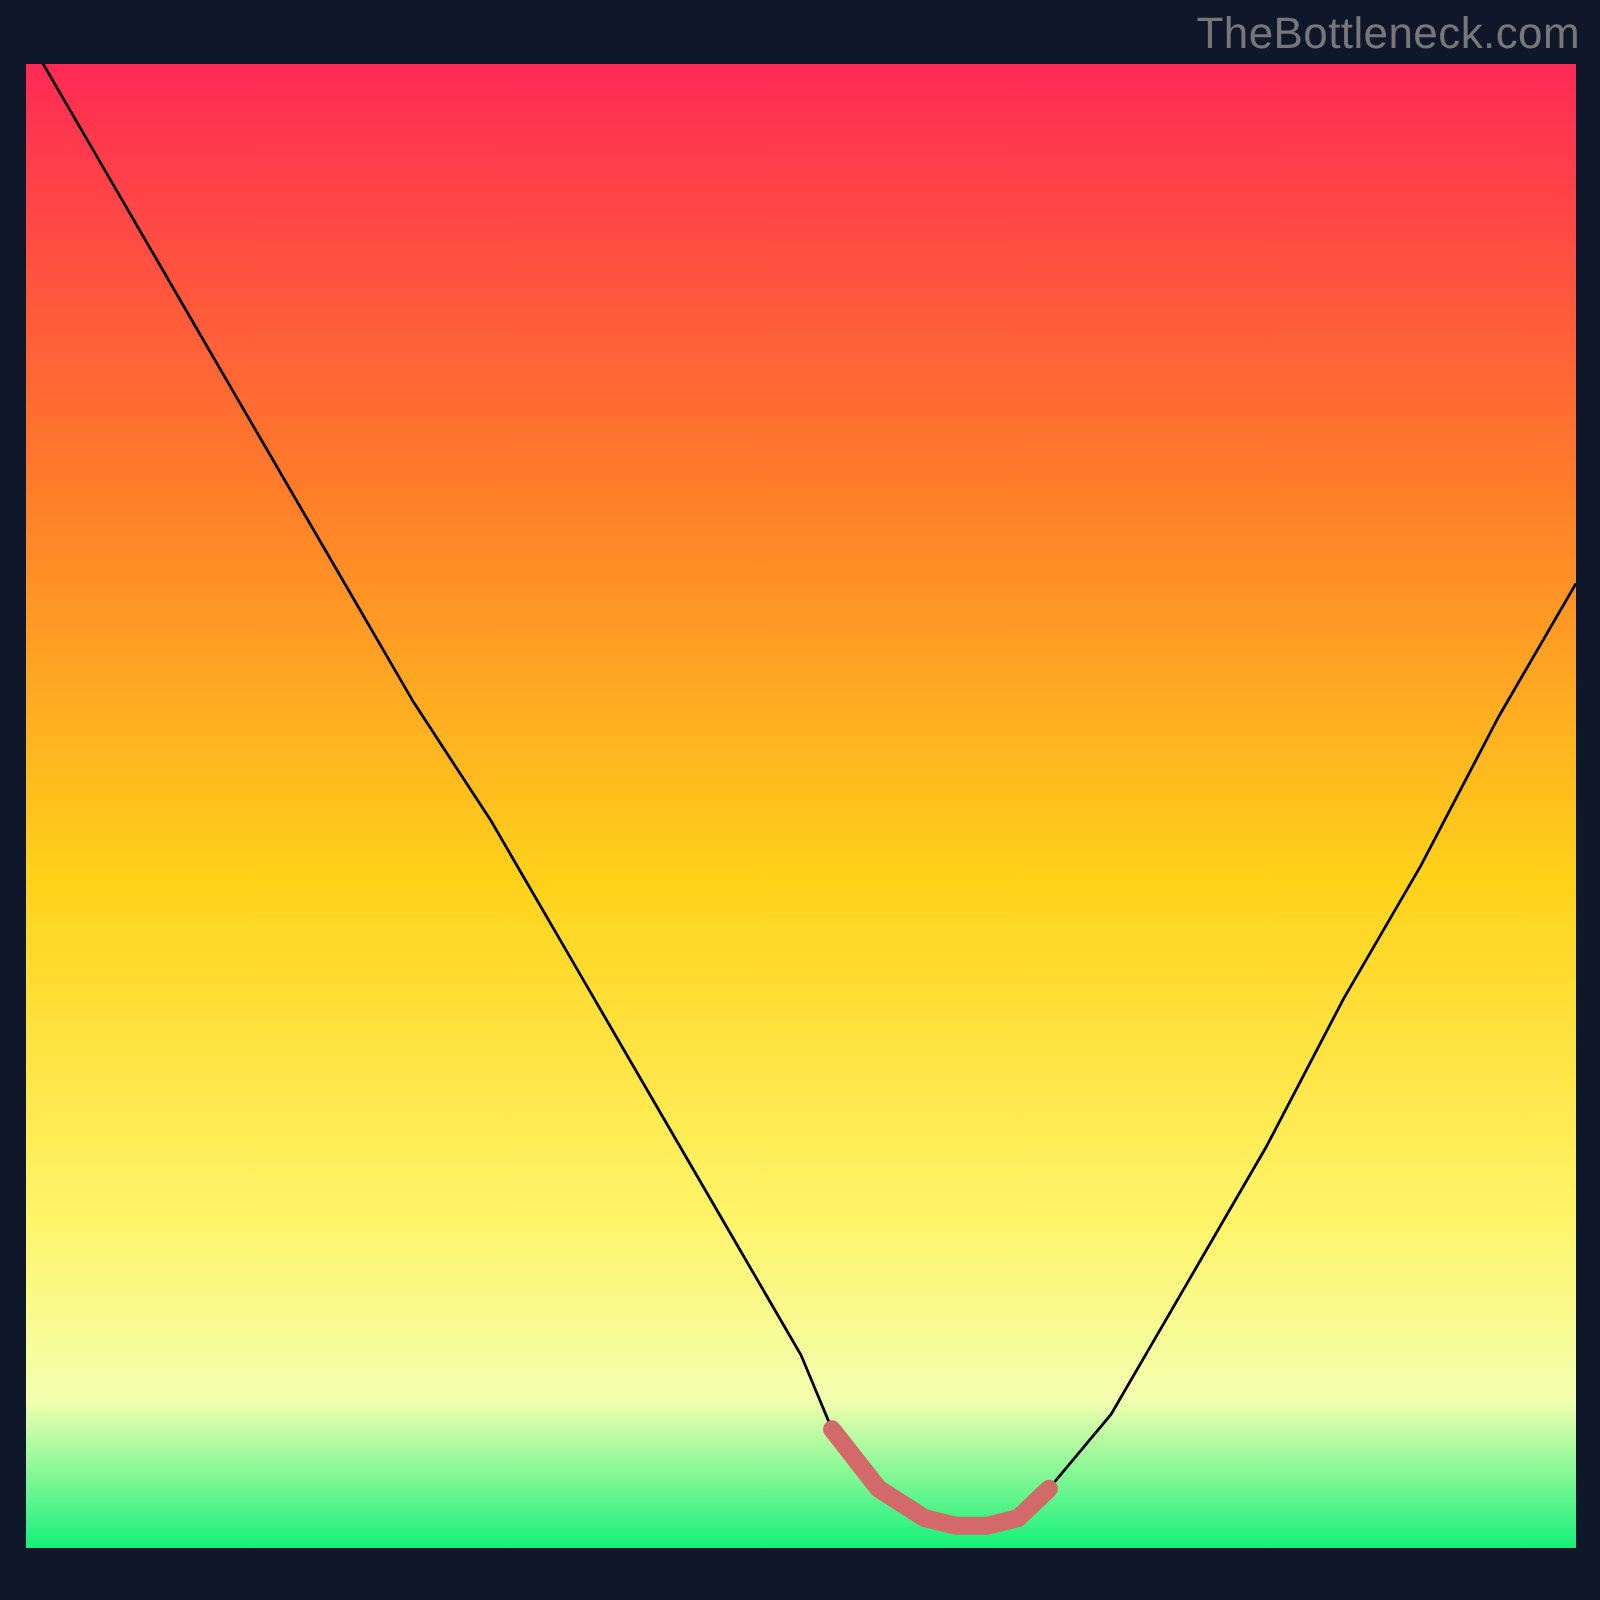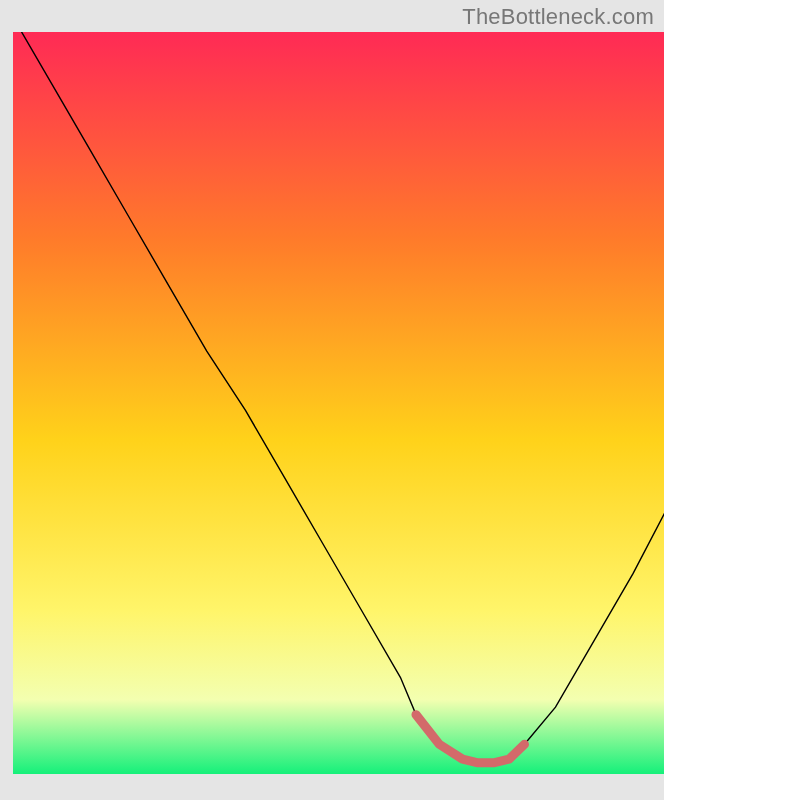--- a/index.html
+++ b/index.html
@@ -2,24 +2,24 @@
 <html><head>
 <meta charset="utf-8">
 <style>
   body {
     margin: 0;
     padding: 0;
     background: #fff;
     font-family: Arial, Helvetica, sans-serif;
   }
   .frame {
-    width: 664px;
+    width: 800px;
     height: 800px;
     position: relative;
-    background: #e5e5e5;
+    background: #0f172a;
     overflow: hidden;
     text-align: right;
   }
   .watermark {
     position: absolute;
     top: 4px;
     right: 10px;
     color: #777;
     font-size: 22px;
     font-family: Arial, sans-serif;

